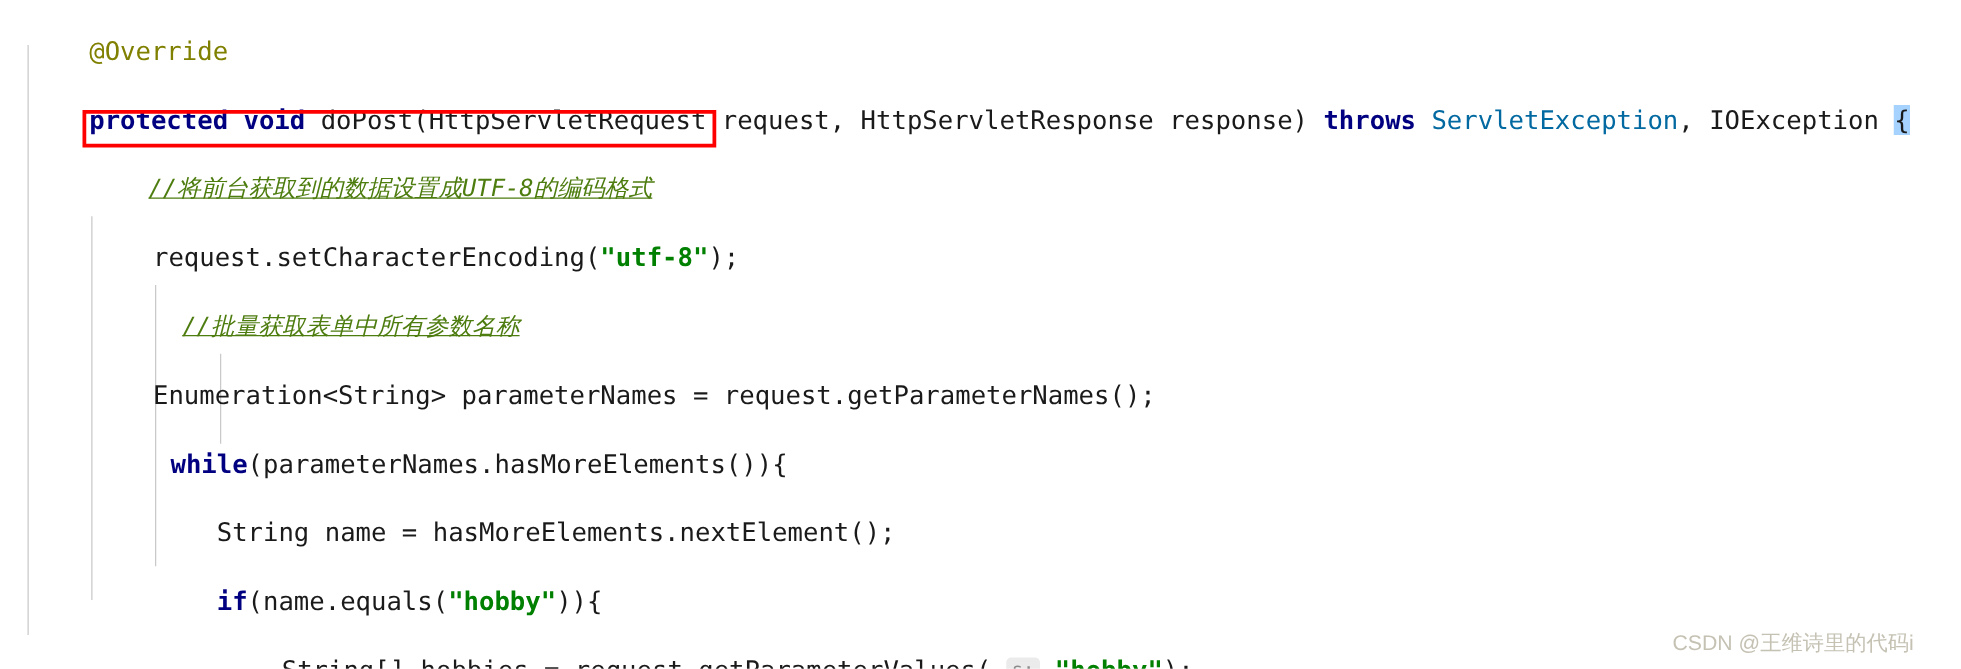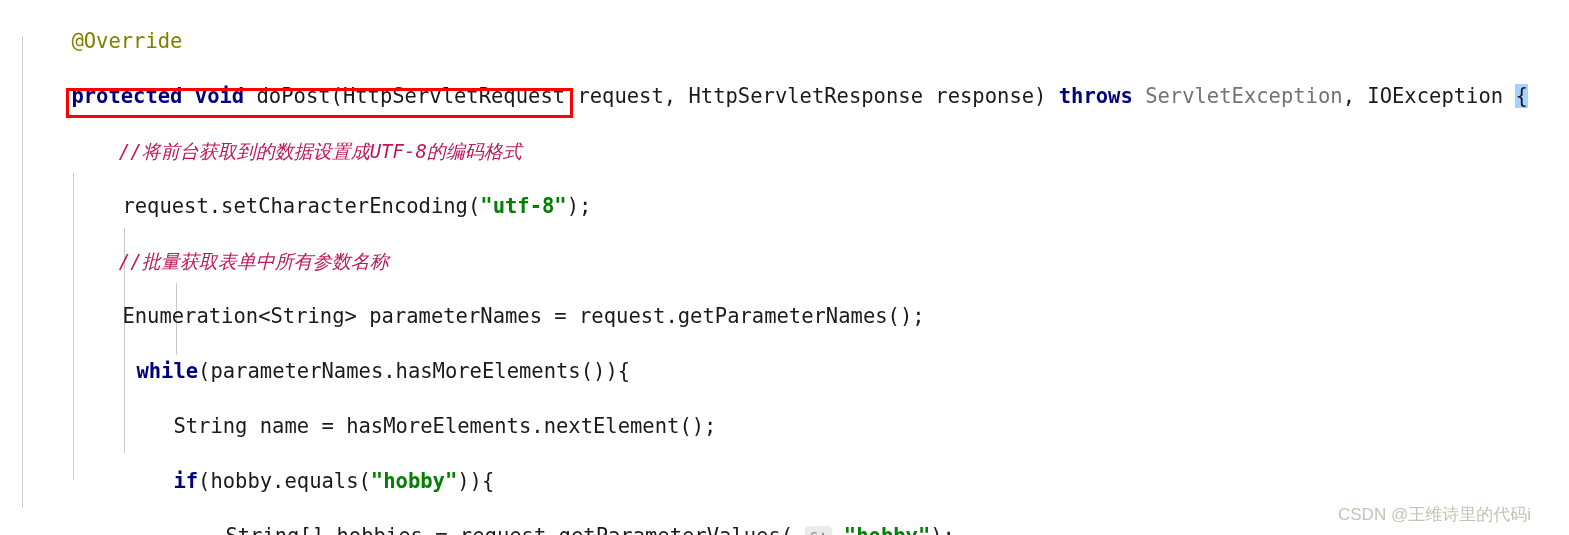--- a/index.html
+++ b/index.html
@@ -37,22 +37,22 @@
     position: absolute;
     width: 1px;
     background: #c9c9c9;
     z-index: 1;
   }
 
   
   .kw        { color: #000080; font-weight: bold; }      
   .anno      { color: #808000; }                          
   .str       { color: #008000; font-weight: bold; }       
-  .cmt       { color: #be185d; font-style: italic; }      
-  .dim       { color: #737373; }                          
+  .cmt       { color: #4d7c0f; font-style: italic; text-decoration: underline; }      
+  .dim       { color: #0369a1; }                          
   .plain     { color: #1a1a1a; }
 
   
   .brkmatch {
     background: #a6d2ff;
     padding: 0 0px;
   }
 
   
   .phint {
@@ -106,38 +106,38 @@
   </div>
 
   <div class="line cmtline" style="top:55px;">
     <span class="txt"><span style="display:inline-block;width:73px"></span><span class="cmt">//将前台获取到的数据设置成UTF-8的编码格式</span></span>
   </div>
 
   <div class="line" style="top:82.5px;">
     <span class="txt"><span style="display:inline-block;width:73px"></span><span class="plain">request.setCharacterEncoding(</span><span class="str">"utf-8"</span><span class="plain">);</span></span>
   </div>
 
-  <div class="line cmtline" style="top:110px;">
+  <div class="line cmtline" style="top:110px;margin-left:27px;">
     <span class="txt"><span style="display:inline-block;width:73px"></span><span class="cmt">//批量获取表单中所有参数名称</span></span>
   </div>
 
   <div class="line" style="top:137.5px;">
     <span class="txt"><span style="display:inline-block;width:73px"></span><span class="plain">Enumeration&lt;String&gt; parameterNames = request.getParameterNames();</span></span>
   </div>
 
   <div class="line" style="top:165px;padding-left:14px;">
     <span class="txt"><span style="display:inline-block;width:73px"></span><span class="kw">while</span><span class="plain">(parameterNames.hasMoreElements()){</span></span>
   </div>
 
   <div class="line" style="top:192.5px;">
     <span class="txt"><span style="display:inline-block;width:124px"></span><span class="plain">String name = hasMoreElements.nextElement();</span></span>
   </div>
 
   <div class="line" style="top:220px;">
-    <span class="txt"><span style="display:inline-block;width:124px"></span><span class="kw">if</span><span class="plain">(hobby.equals(</span><span class="str">"hobby"</span><span class="plain">)){</span></span>
+    <span class="txt"><span style="display:inline-block;width:124px"></span><span class="kw">if</span><span class="plain">(name.equals(</span><span class="str">"hobby"</span><span class="plain">)){</span></span>
   </div>
 
   <div class="line" style="top:247.5px;">
     <span class="txt"><span style="display:inline-block;width:176px"></span><span class="plain">String[] hobbies = request.getParameterValues(&nbsp;</span><span class="phint">s:</span><span class="plain"> </span><span class="str">"hobby"</span><span class="plain">);</span></span>
   </div>
 
   <div id="redbox" style="left:66px; top:88px; width:507px; height:30px;"></div>
 
   <div id="watermark" style="left:1338px; top:503px;">CSDN @王维诗里的代码i</div>
 

